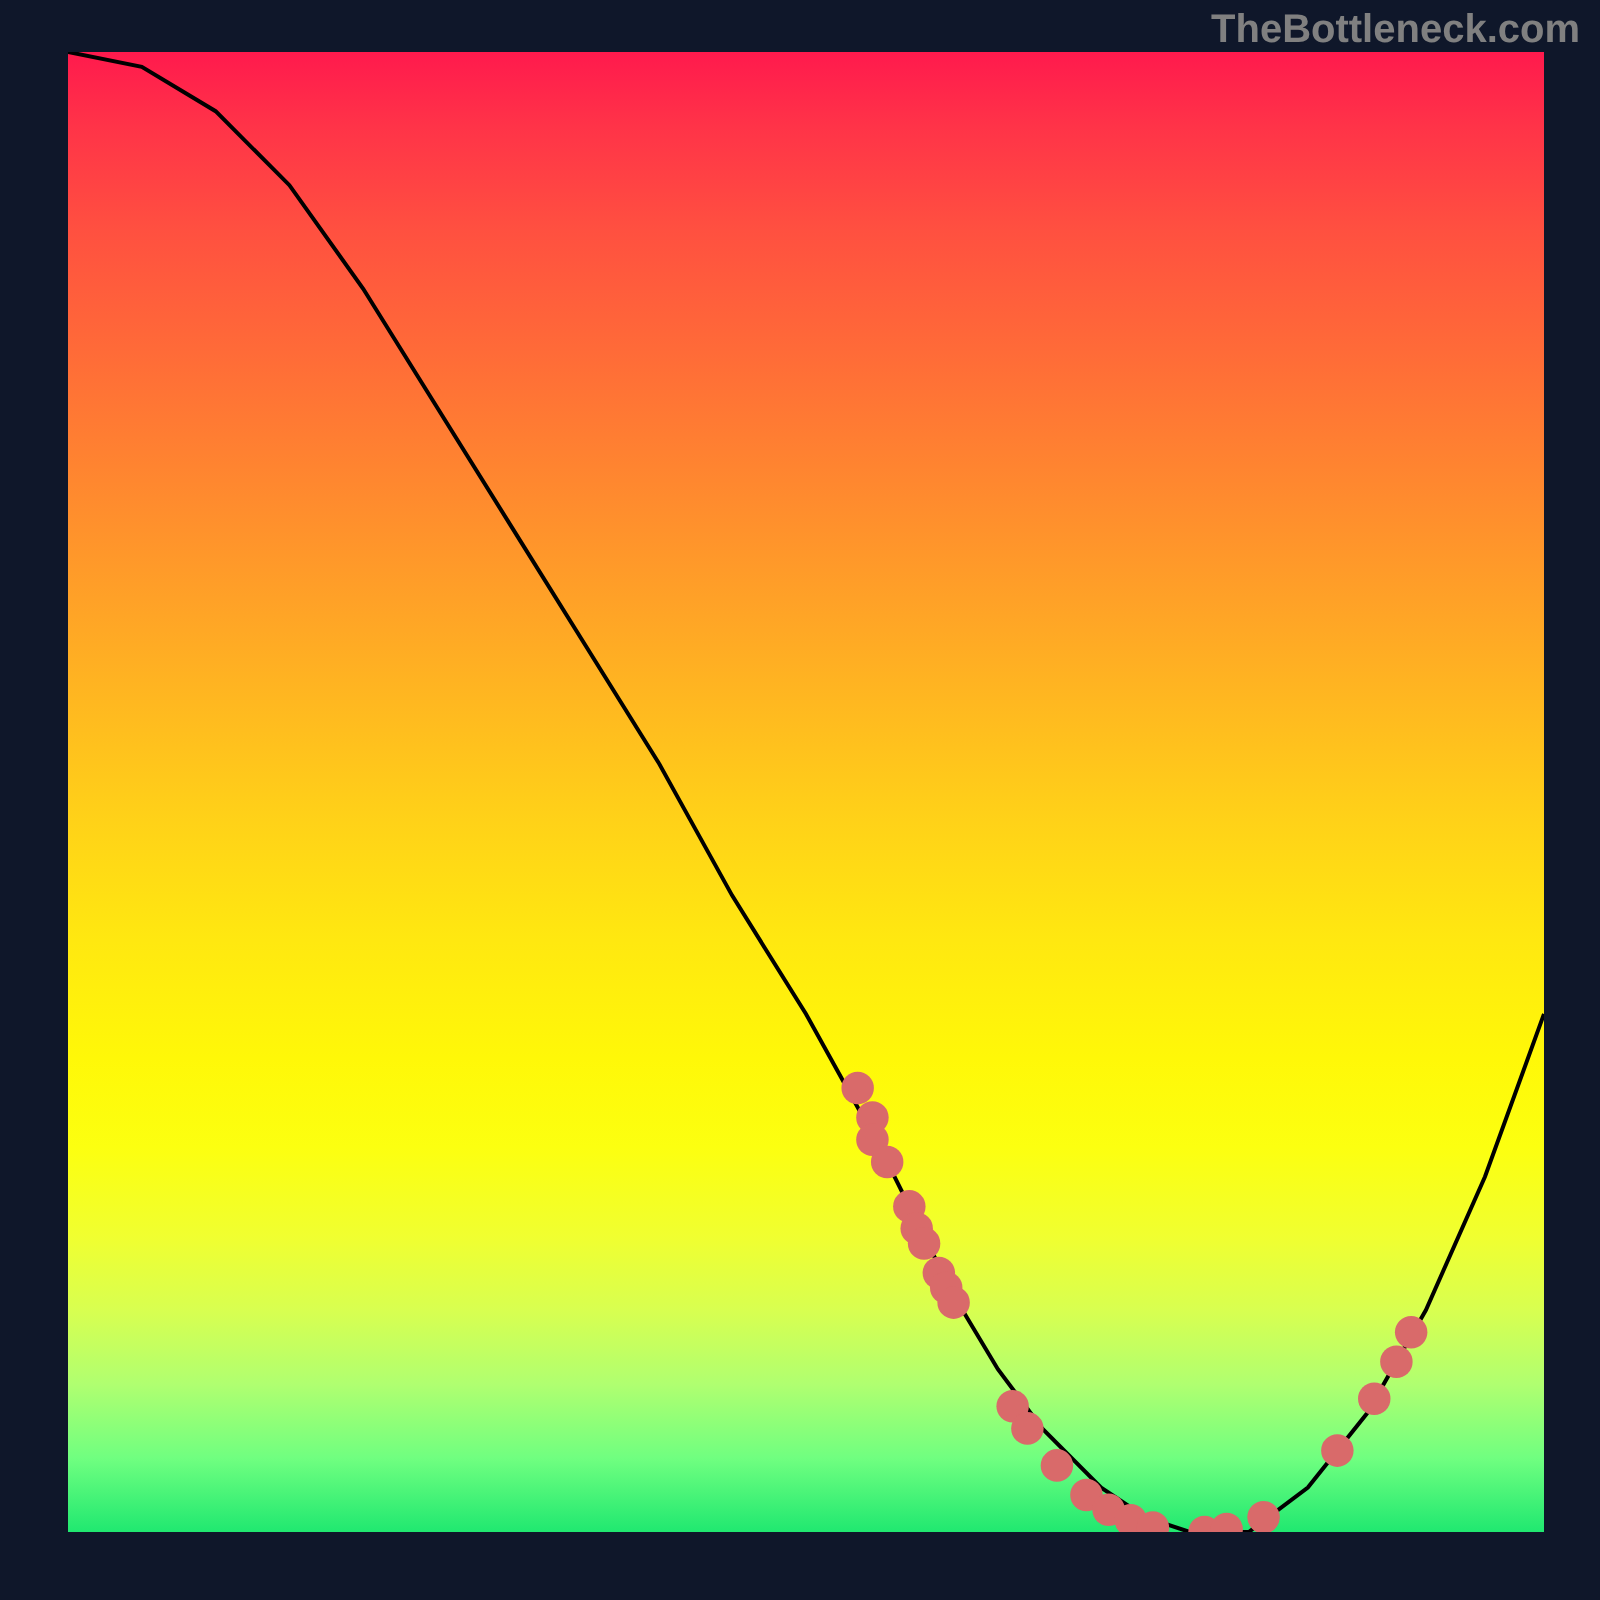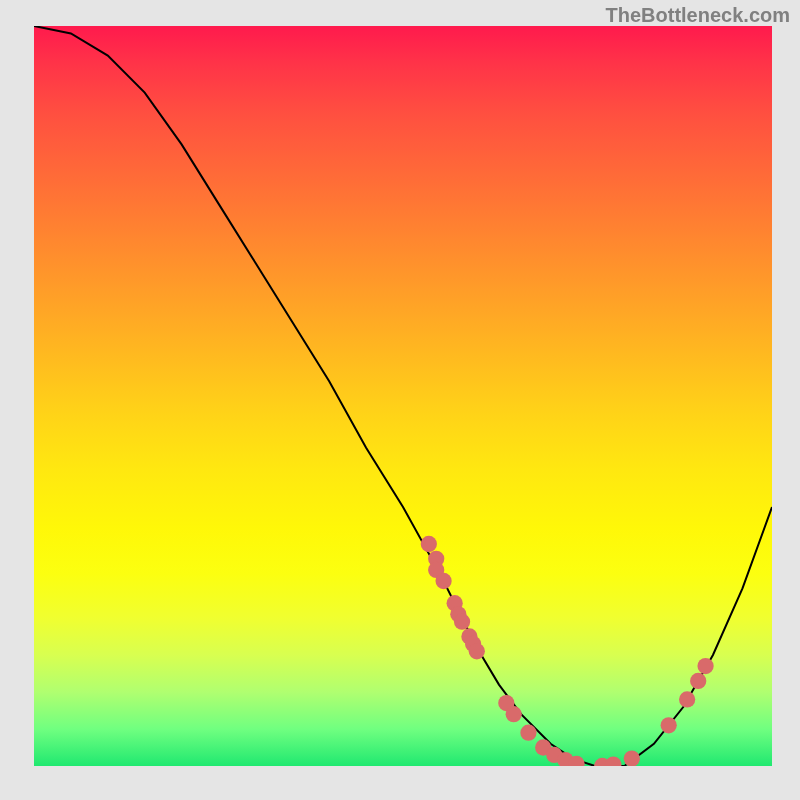--- a/index.html
+++ b/index.html
@@ -8,21 +8,21 @@
     background: #000;
     width: 800px;
     height: 800px;
     overflow: hidden;
     font-family: Arial, sans-serif;
   }
   .chart-container {
     position: relative;
     width: 800px;
     height: 800px;
-    background: #e5e5e5;
+    background: #0f172a;
     text-decoration: underline;
   }
   .watermark {
     position: absolute;
     top: 4px;
     right: 10px;
     color: #808080;
     font-size: 20px;
     font-weight: bold;
     z-index: 10;

